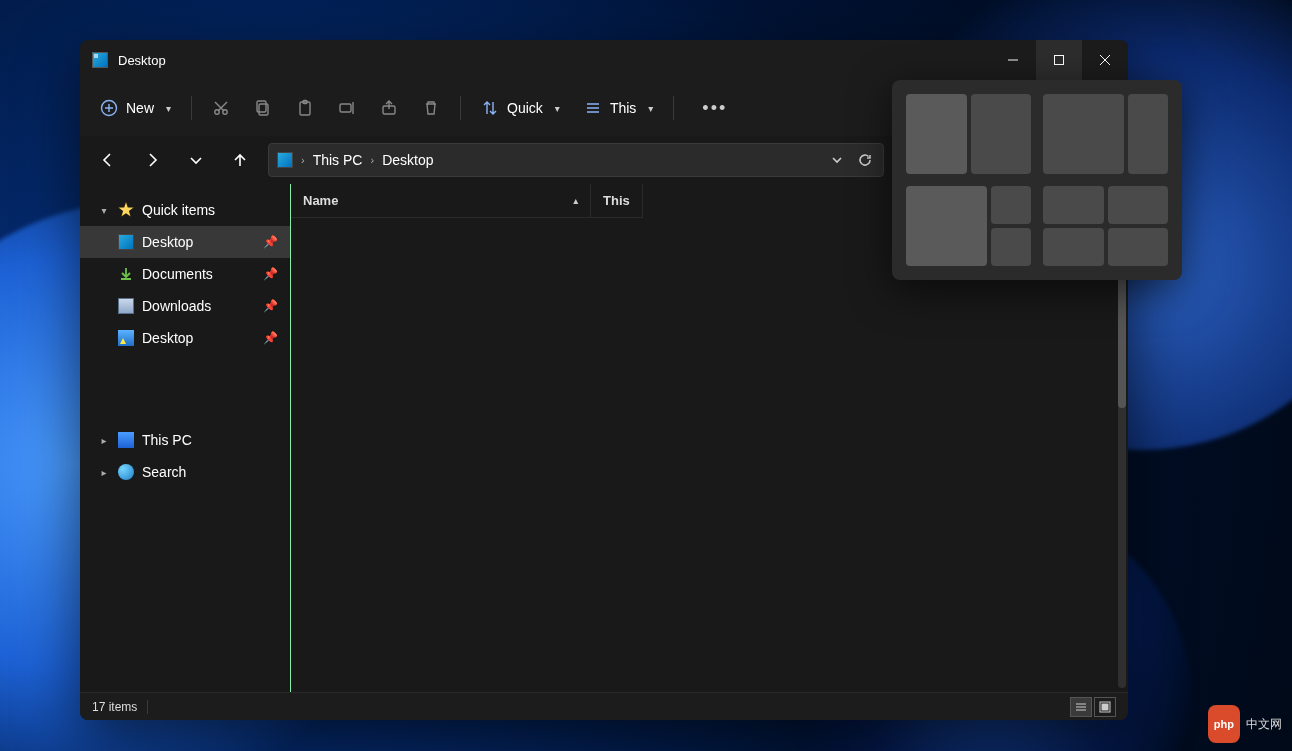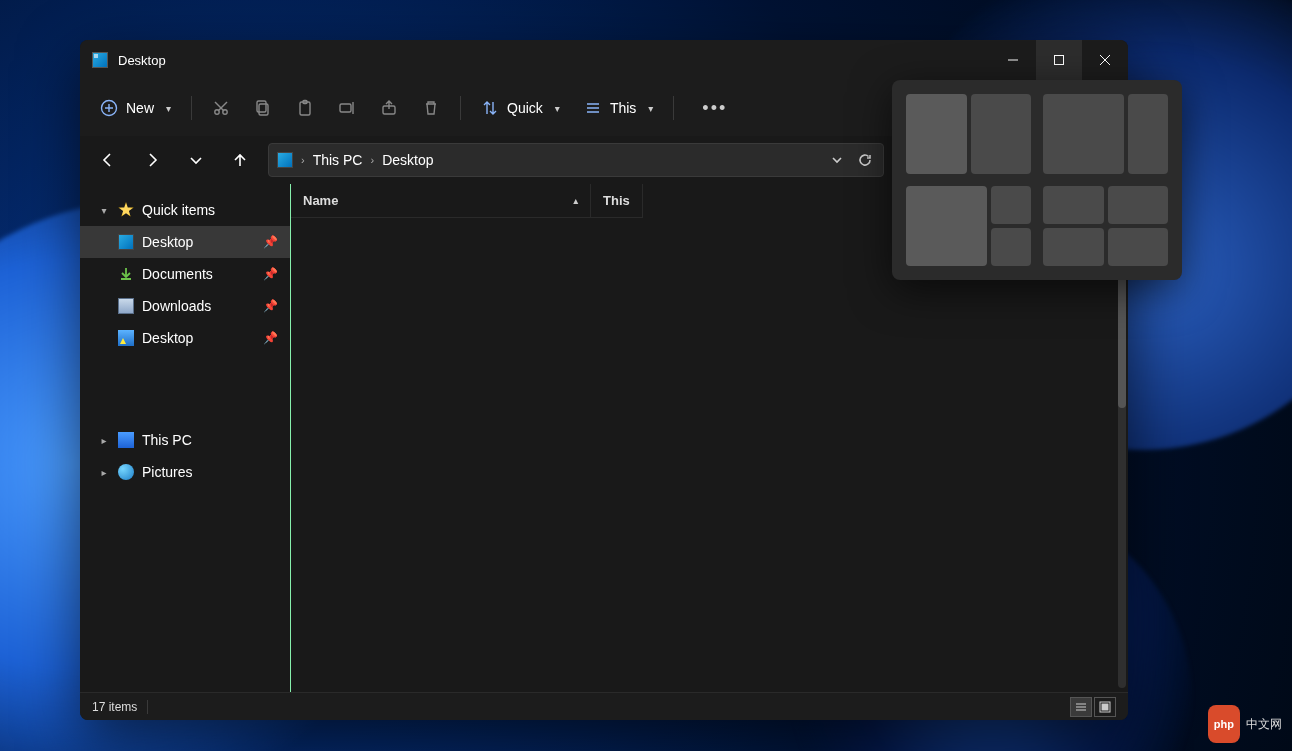--- a/index.html
+++ b/index.html
@@ -364,21 +364,21 @@
       </div>
       <div class="spacer-v"></div>
       <div class="tree-item">
         <span class="tree-chev">▸</span>
         <span class="ico ico-pc"></span>
         <span>This PC</span>
       </div>
       <div class="tree-item">
         <span class="tree-chev">▸</span>
         <span class="ico ico-net"></span>
-        <span>Pictures</span>
+        <span>Search</span>
       </div>
     </div>
 
     <div class="content">
       <div class="cols">
         <div class="col name">
           <span>Name</span>
           <span class="srt">▴</span>
         </div>
         <div class="col type">

